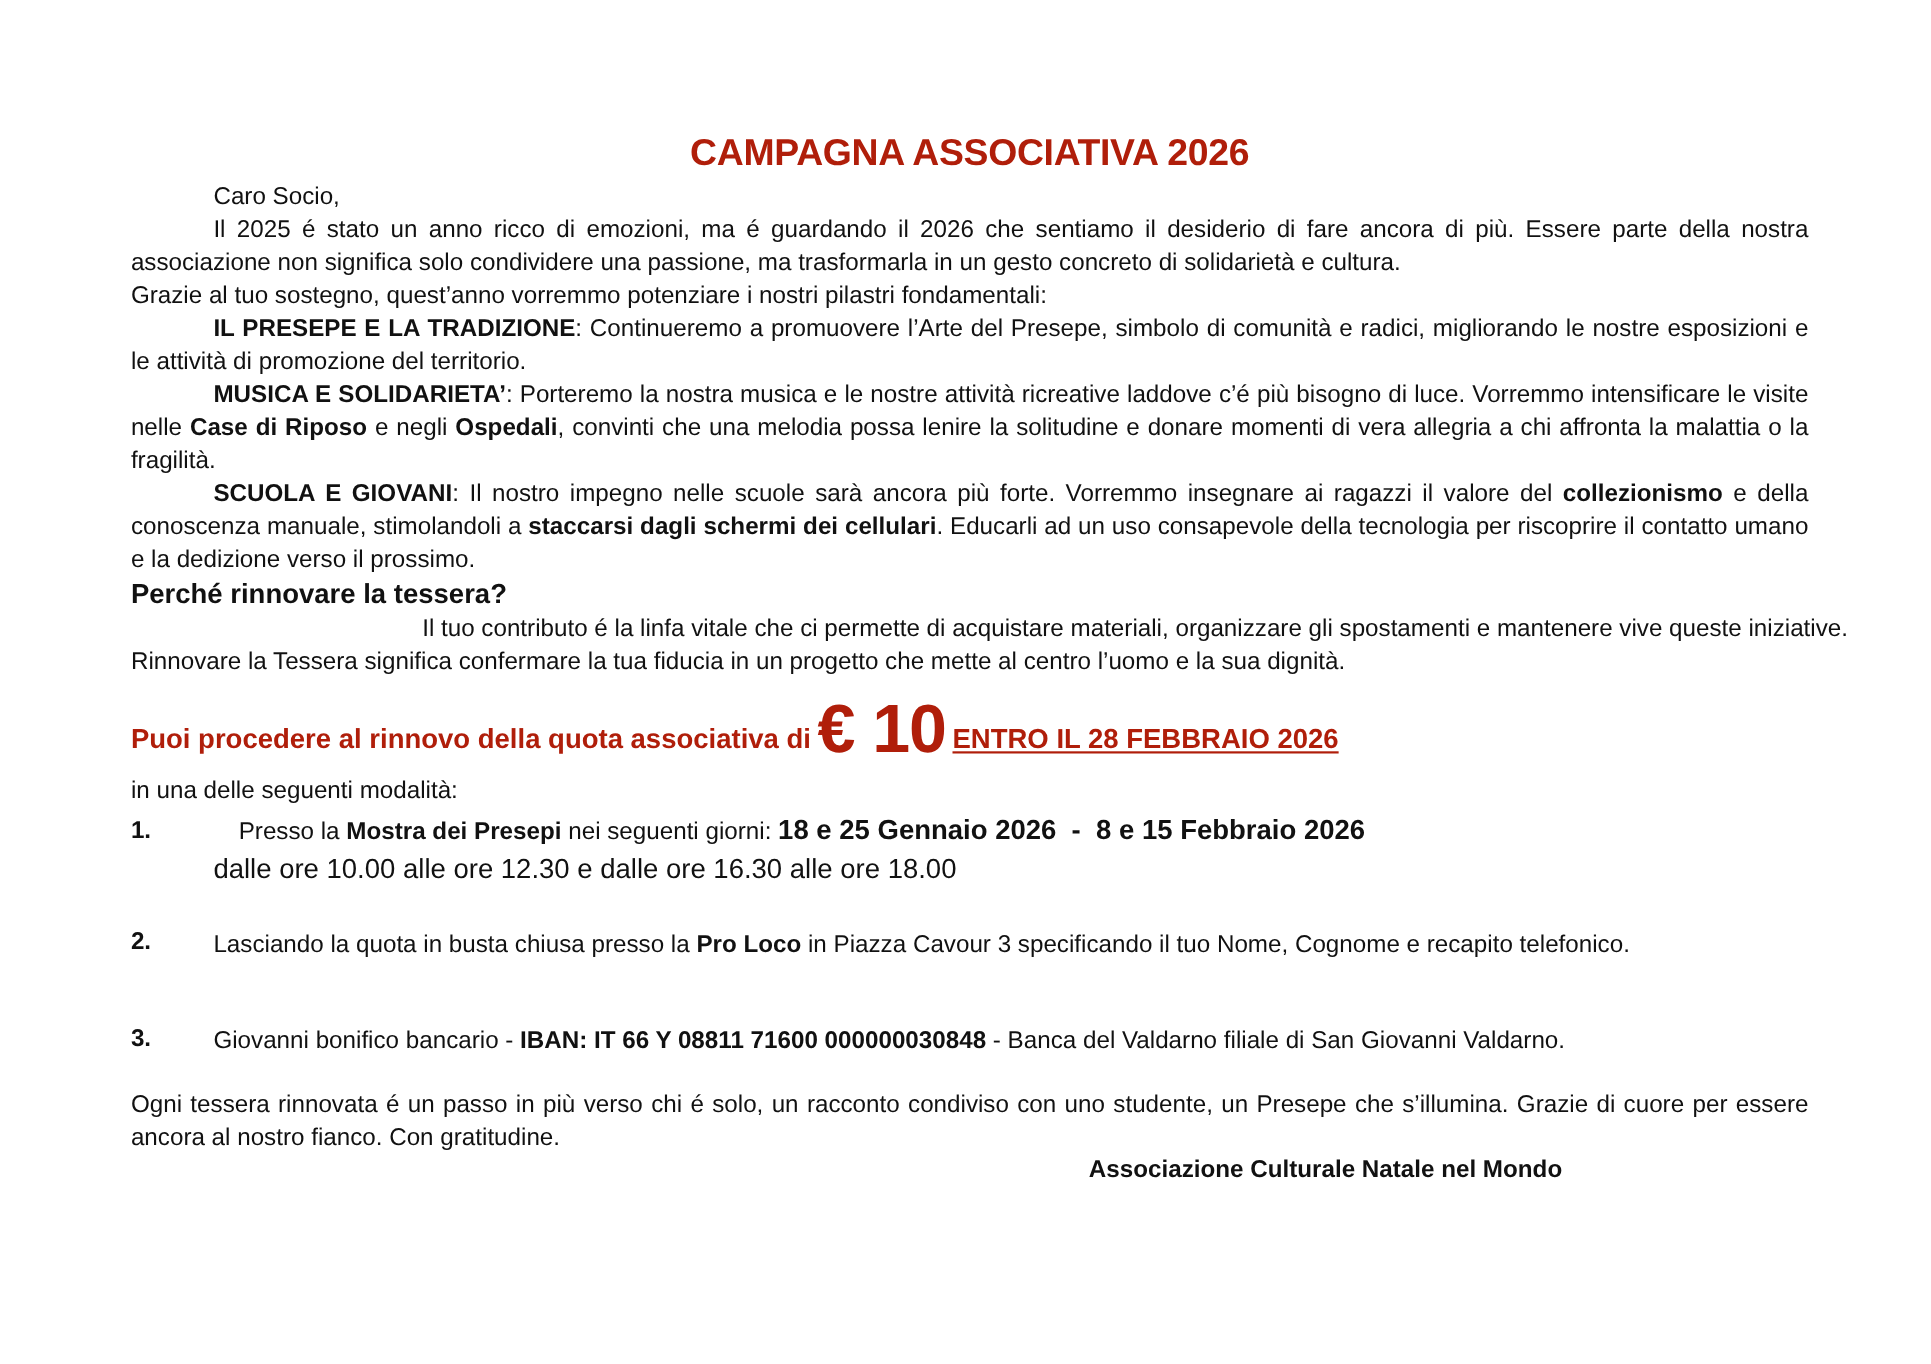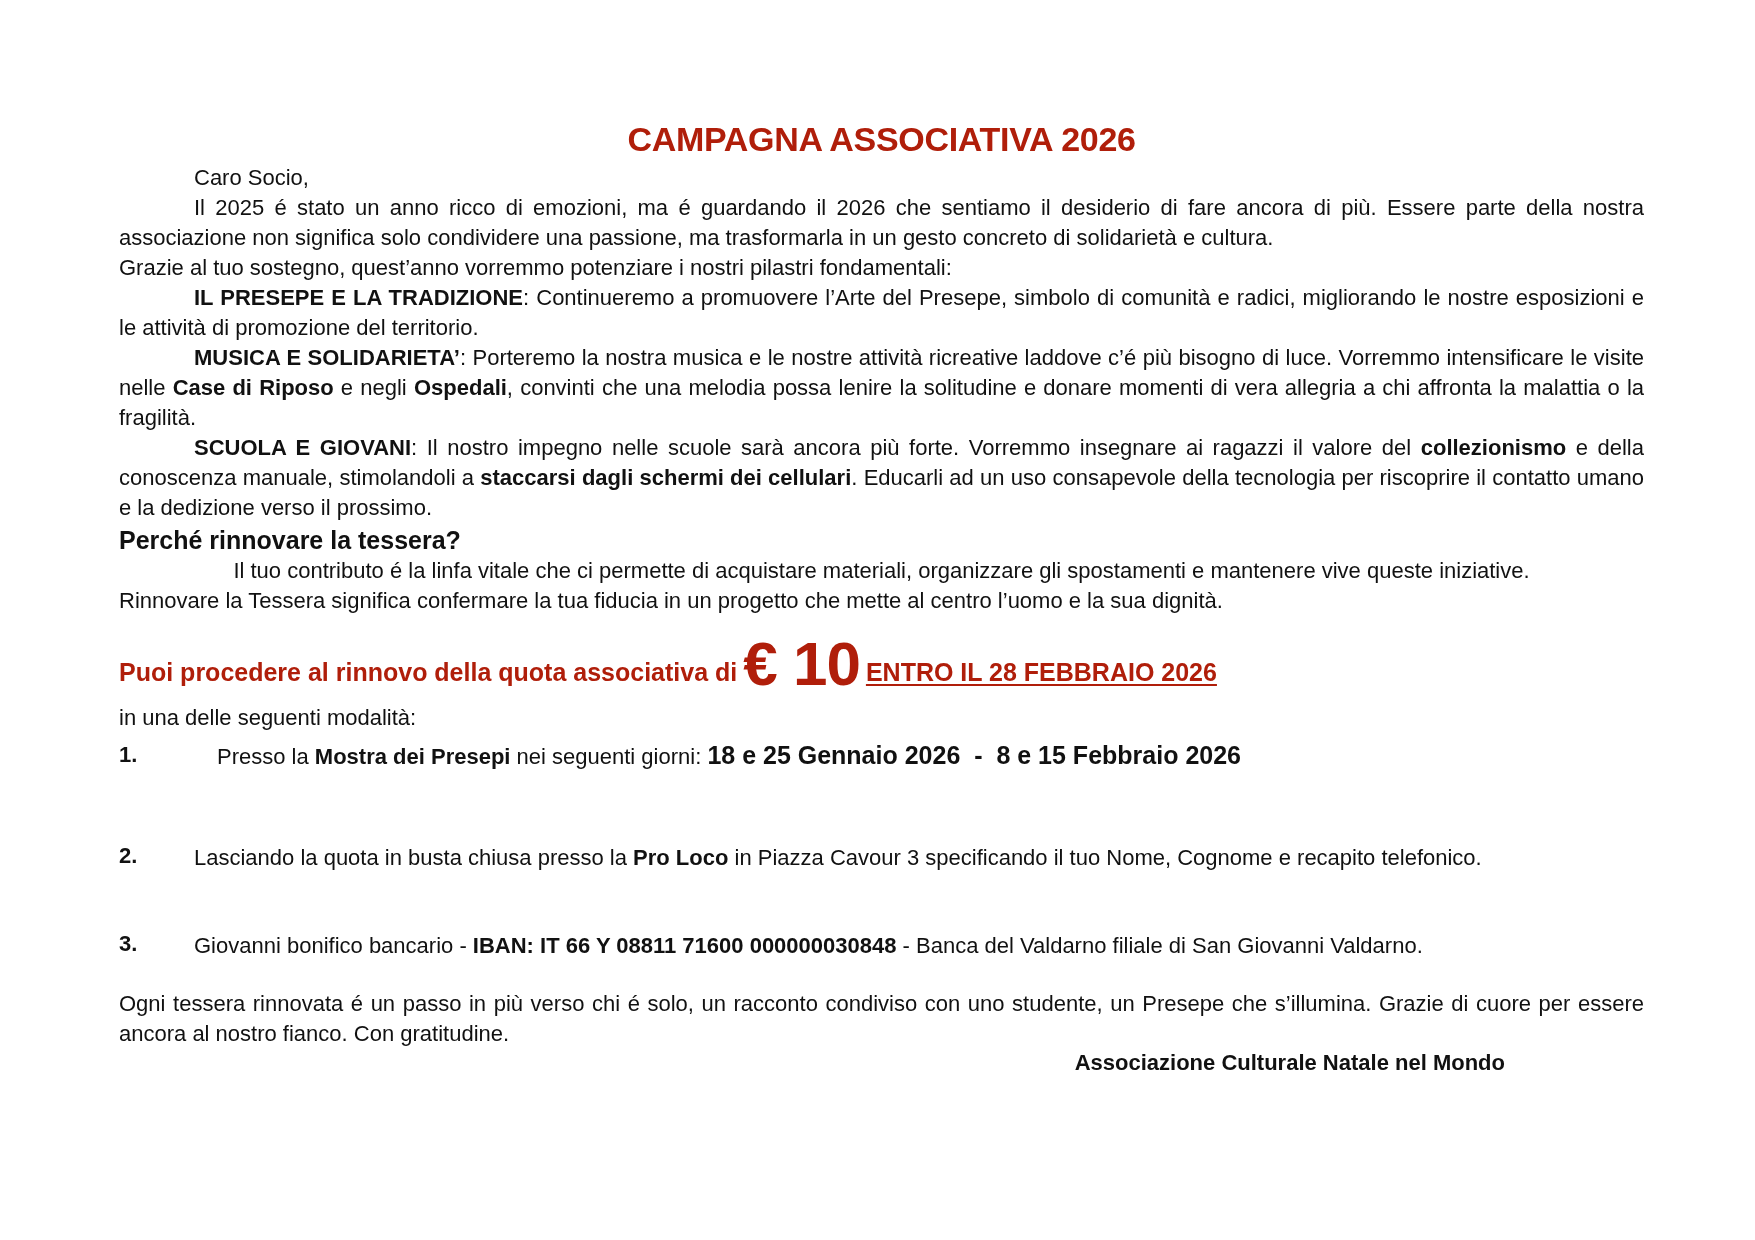--- a/index.html
+++ b/index.html
@@ -15,21 +15,21 @@
   .h2 { position: absolute; left: 0; top: 526px; font-size: 25px; font-weight: bold; }
   .cta { position: absolute; top: 628px; left: 0; width: 1525px; 
          color: #b01e0a; font-weight: bold; white-space: nowrap; }
   .cta .lead { font-size: 25px; }
   .cta .amount { font-size: 62px; letter-spacing: -1px; margin: 0 6px 0 6px; vertical-align: -4px; }
   .cta .deadline { font-size: 25px; text-decoration: underline; text-underline-offset: 3px; text-decoration-thickness: 2px; }
   .row { position: absolute; left: 0; width: 1525px; }
   .num { position: absolute; left: 0; font-weight: bold; font-size: 22px; }
   .item { position: absolute; left: 75px; width: 1450px; font-size: 22px; line-height: 30px; }
   .big { font-size: 25px; line-height: 34px; }
-  .sig { position: absolute; left: 905px; top: 1050px; width: 600px; text-align: right; }
+  .sig { position: absolute; left: 905px; top: 1050px; width: 600px; text-align: center; }
   .sig .org { font-size: 22px; font-weight: bold; }
   .sig .role { font-size: 18px; font-style: italic; margin-top: 4px; padding-left: 90px; }
 </style>
 </head>
 <body>
 
 <div class="page">
 
   <div class="title">CAMPAGNA ASSOCIATIVA 2026</div>
 
@@ -50,33 +50,34 @@
   <div class="para txt" style="top:343px;">
     <span class="indent"></span><b>MUSICA E SOLIDARIETA’</b><span>: Porteremo la nostra musica e le nostre attività ricreative laddove c’é più bisogno di luce. Vorremmo intensificare le visite nelle </span><b>Case di Riposo</b><span> e negli </span><b>Ospedali</b><span>, convinti che una melodia possa lenire la solitudine e donare momenti di vera allegria a chi affronta la malattia o la fragilità.</span>
   </div>
 
   <div class="para txt" style="top:433px;">
     <span class="indent"></span><b>SCUOLA E GIOVANI</b><span>: Il nostro impegno nelle scuole sarà ancora più forte. Vorremmo insegnare ai ragazzi il valore del </span><b>collezionismo</b><span> e della conoscenza manuale, stimolandoli a </span><b>staccarsi dagli schermi dei cellulari</b><span>. Educarli ad un uso consapevole della tecnologia per riscoprire il contatto umano e la dedizione verso il prossimo.</span>
   </div>
 
   <div class="h2">Perché rinnovare la tessera?</div>
 
-  <div class="para txt" style="top:556px; text-align:center;">Il tuo contributo é la linfa vitale che ci permette di acquistare materiali, organizzare gli spostamenti e mantenere vive queste iniziative.</div>
+  <div class="para txt" style="top:556px; text-align:right;margin-left:36px;">Il tuo contributo é la linfa vitale che ci permette di acquistare materiali, organizzare gli spostamenti e mantenere vive queste iniziative.</div>
   <div class="para txt" style="top:586px; text-align:left;">Rinnovare la Tessera significa confermare la tua fiducia in un progetto che mette al centro l’uomo e la sua dignità.</div>
 
   <div class="cta">
     <span class="lead">Puoi procedere al rinnovo della quota associativa di</span><span class="amount">€ 10</span><span class="deadline">ENTRO IL 28 FEBBRAIO 2026</span>
   </div>
 
   <div class="para txt" style="top:703px; text-align:left;">in una delle seguenti modalità:</div>
 
   <div class="row" style="top:738px;">
     <span class="num" style="top:4px;">1.</span>
     <div class="item big">
       <span style="font-size:22px;margin-left:23px;">Presso la </span><b style="font-size:22px;">Mostra dei Presepi</b><span style="font-size:22px;"> nei seguenti giorni: </span><b style="white-space:pre;">18 e 25 Gennaio 2026  -  8 e 15 Febbraio 2026</b><br>
+      <span>dalle ore 10.00 alle ore 12.30 e dalle ore 16.30 alle ore 18.00</span>
     </div>
   </div>
 
   <div class="row" style="top:843px;">
     <span class="num">2.</span>
     <div class="item">
       <span>Lasciando la quota in busta chiusa presso la </span><b>Pro Loco</b><span> in Piazza Cavour 3 specificando il tuo Nome, Cognome e recapito telefonico.</span>
     </div>
   </div>
 

